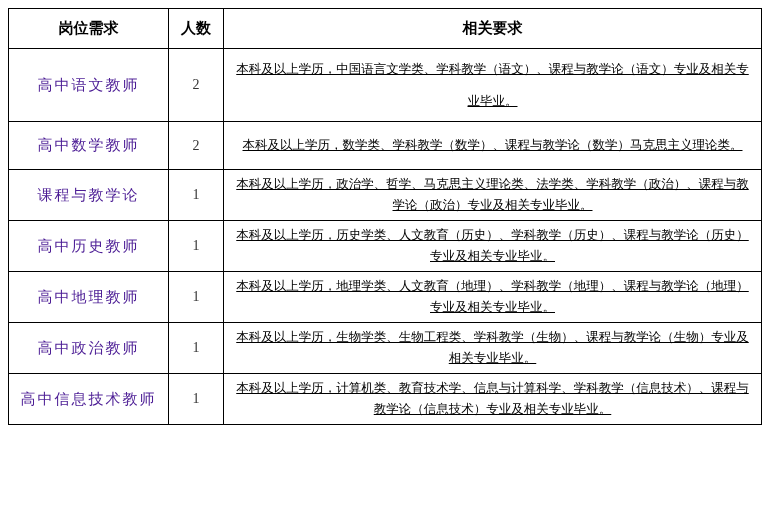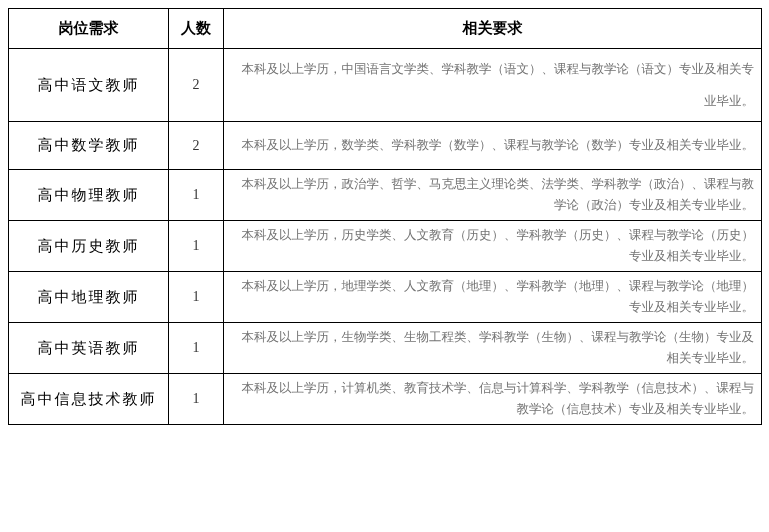--- a/index.html
+++ b/index.html
@@ -33,33 +33,34 @@
     font-family: "Liberation Sans", "DejaVu Sans", sans-serif;
     font-weight: bold;
     font-size: 15px;
     text-align: center;
     color: #000000;
   }
   td.pos {
     text-align: center;
     font-size: 15px;
     letter-spacing: 2px;
-    color: #000000;
+    color: #4c1d95;
   }
   td.num {
     text-align: center;
     font-size: 14px;
     color: #333333;
   }
   td.req {
     font-size: 12.5px;
     line-height: 21px;
     padding: 4px 7px;
-    text-align: right;
-    color: #737373;
+    text-align: center;
+    color: #000000;
+    text-decoration: underline;
   }
   
   tbody tr            { height: 47px; }
   tbody tr:nth-child(1)  { height: 65px; }
   tbody tr:nth-child(1) td.req { line-height: 32px; }
   tbody tr:nth-child(2)  { height: 48px; }
   tbody tr:nth-child(3)  { height: 42px; }
   tbody tr:nth-child(9)  { height: 45px; }
   tbody tr:nth-child(10) { height: 41px; }
 </style>
@@ -82,39 +83,39 @@
     </thead>
     <tbody id="table-body">
         <tr>
           <td class="pos">高中语文教师</td>
           <td class="num">2</td>
           <td class="req">本科及以上学历，中国语言文学类、学科教学（语文）、课程与教学论（语文）专业及相关专业毕业。</td>
         </tr>
         <tr>
           <td class="pos">高中数学教师</td>
           <td class="num">2</td>
-          <td class="req">本科及以上学历，数学类、学科教学（数学）、课程与教学论（数学）专业及相关专业毕业。</td>
+          <td class="req">本科及以上学历，数学类、学科教学（数学）、课程与教学论（数学）马克思主义理论类。</td>
         </tr>
         <tr>
-          <td class="pos">高中物理教师</td>
+          <td class="pos">课程与教学论</td>
           <td class="num">1</td>
           <td class="req">本科及以上学历，政治学、哲学、马克思主义理论类、法学类、学科教学（政治）、课程与教学论（政治）专业及相关专业毕业。</td>
         </tr>
         <tr>
           <td class="pos">高中历史教师</td>
           <td class="num">1</td>
           <td class="req">本科及以上学历，历史学类、人文教育（历史）、学科教学（历史）、课程与教学论（历史）专业及相关专业毕业。</td>
         </tr>
         <tr>
           <td class="pos">高中地理教师</td>
           <td class="num">1</td>
           <td class="req">本科及以上学历，地理学类、人文教育（地理）、学科教学（地理）、课程与教学论（地理）专业及相关专业毕业。</td>
         </tr>
         <tr>
-          <td class="pos">高中英语教师</td>
+          <td class="pos">高中政治教师</td>
           <td class="num">1</td>
           <td class="req">本科及以上学历，生物学类、生物工程类、学科教学（生物）、课程与教学论（生物）专业及相关专业毕业。</td>
         </tr>
         <tr>
           <td class="pos">高中信息技术教师</td>
           <td class="num">1</td>
           <td class="req">本科及以上学历，计算机类、教育技术学、信息与计算科学、学科教学（信息技术）、课程与教学论（信息技术）专业及相关专业毕业。</td>
         </tr>
       </tbody>
   </table>

